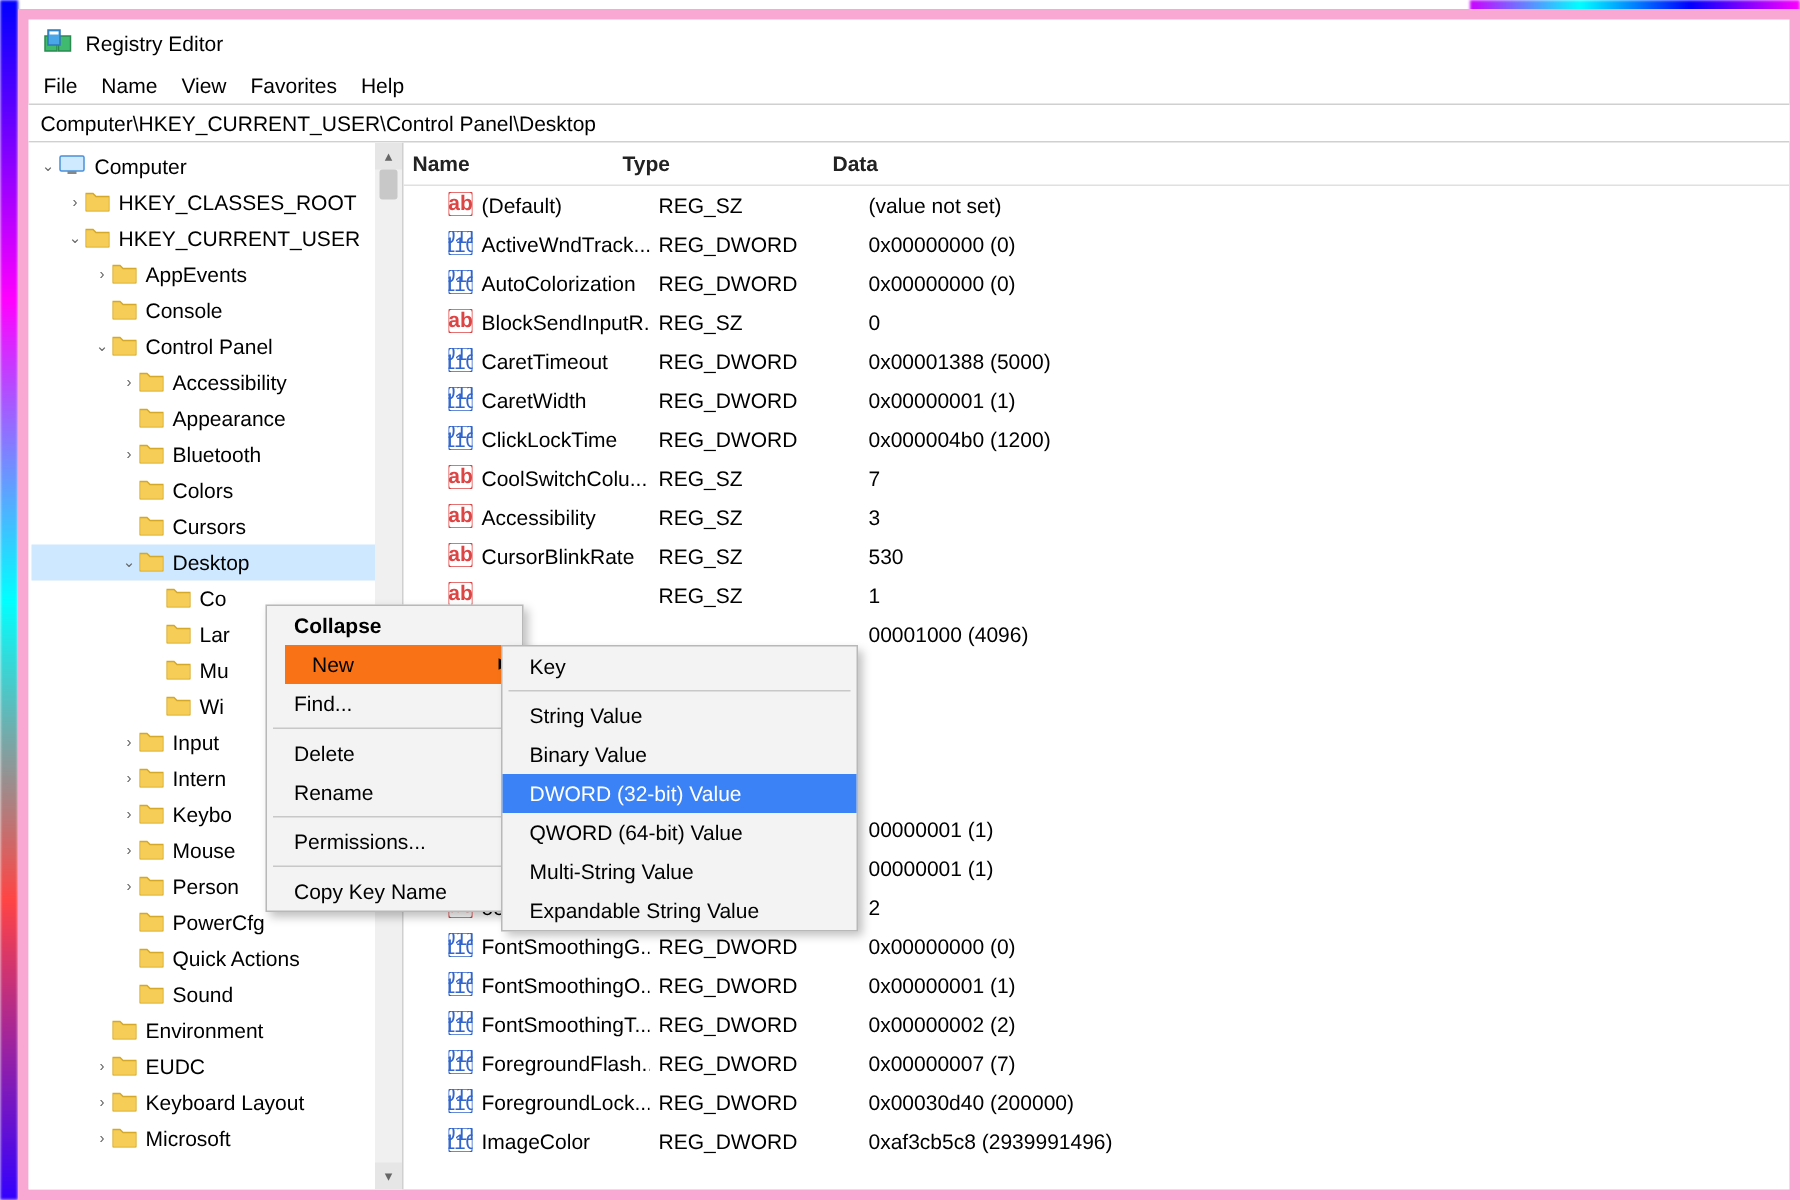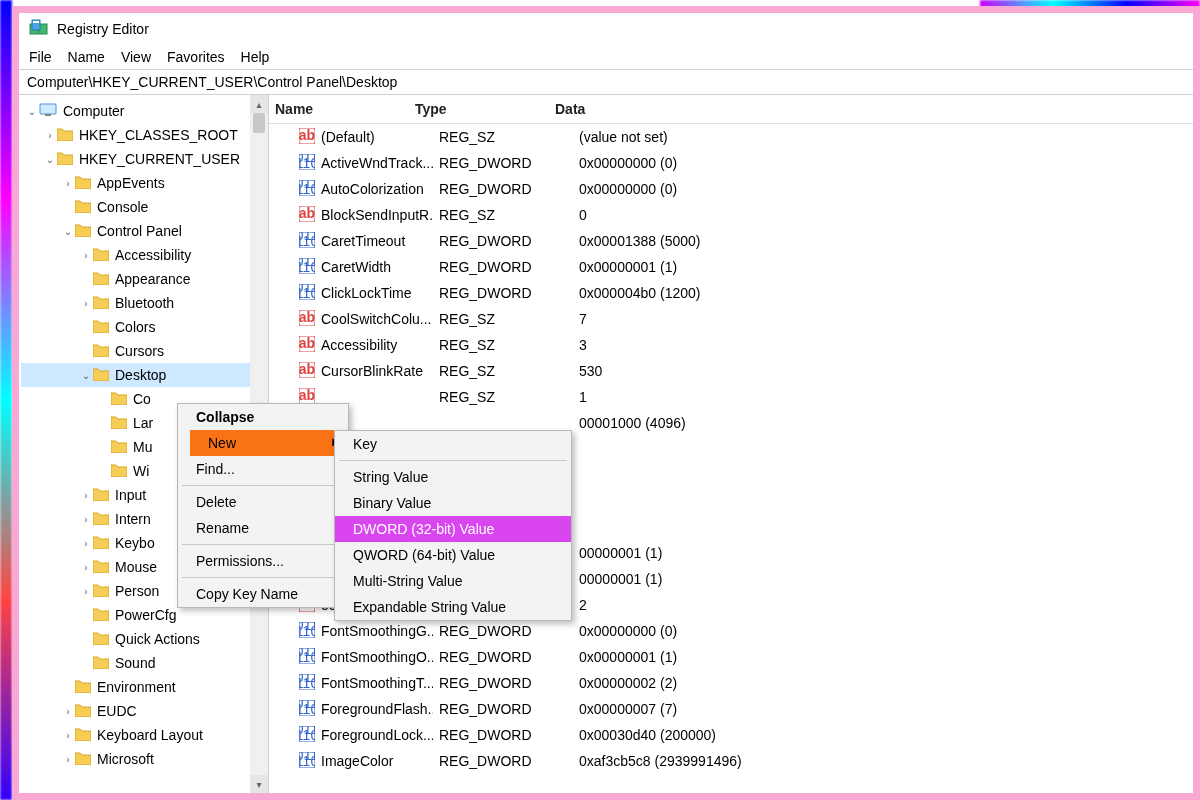--- a/index.html
+++ b/index.html
@@ -47,21 +47,21 @@
 .hdr-name{width:140px}.hdr-type{width:140px}.hdr-data{flex:1}
 
 .val-icon{width:16px;height:16px;flex-shrink:0}
 
 .context-menu { position:absolute; background:#f3f3f3; border:1px solid #b8b8b8; box-shadow:3px 3px 6px rgba(0,0,0,.25); }
 .ctx1 { left:177px; top:403px; width:172px; }
 .ctx2 { left:334px; top:430px; width:238px; }
 .context-menu .item { padding:5px 24px 5px 18px; position:relative; }
 .context-menu .item.bold { font-weight:600; }
 .context-menu .item.hl { background:#f97316;margin-left:12px; }
-.context-menu .item.sel { background:#d946ef; color:#fff; }
+.context-menu .item.sel { background:#3b82f6; color:#fff; }
 .context-menu .sep { height:1px; background:#c8c8c8; margin:3px 4px; }
 .context-menu .arrow { position:absolute; right:8px; top:6px; font-size:10px; }
 </style>
 </head>
 <body>
 
 <div class="bg-fringe bg-top"></div>
 <div class="bg-fringe bg-left"></div>
 
 <div class="window">

